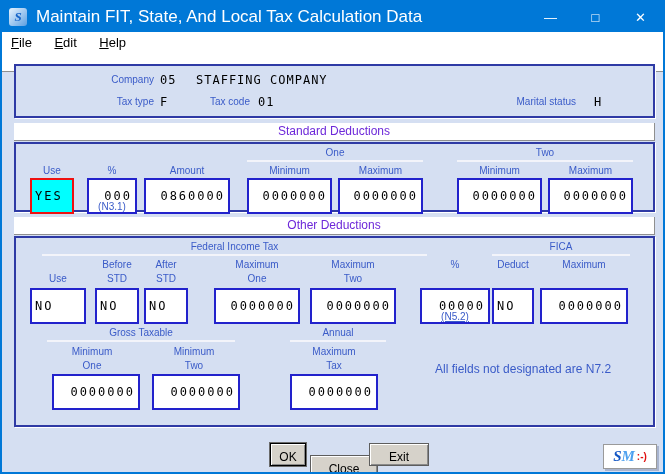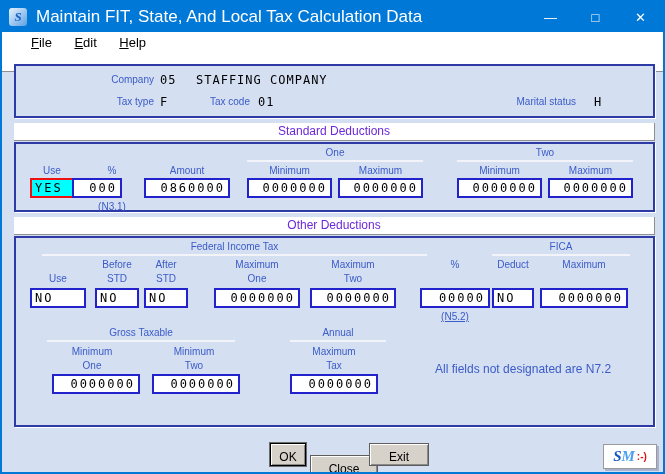--- a/index.html
+++ b/index.html
@@ -15,37 +15,37 @@
     background:#0078d7; display:flex; align-items:center; }
   .title-icon { width:18px; height:18px; margin-left:7px; border-radius:3px;
     background:linear-gradient(135deg,#e8f3fd 0%,#9cc6ef 55%,#5d9fe0 100%);
     color:#1563c8; font:italic bold 13px/18px "Liberation Serif",serif;
     text-align:center; }
   .title-text { color:#ffffff; font-size:17px; margin-left:9px; flex:1; }
   .win-btn { width:45px; height:30px; color:#ffffff; font-size:13px;
     display:flex; align-items:center; justify-content:center; }
   
   .menubar { position:absolute; left:0; top:30px; width:100%; height:40px;
-    background:#ffffff; border-bottom:1px solid #8f8f8f; padding-left:20px; }
+    background:#ffffff; border-bottom:1px solid #8f8f8f; padding-left:0; }
   .menu-item { display:inline-block; padding:3px 9px 0 9px; font-size:13px; color:#000; }
   .menu-item::first-letter { text-decoration:underline; }
   
   .panel { position:absolute; background:#d5dff2; border:2px solid #2e3aa5;
     box-shadow:1px 1px 0 #ffffff; }
   .strip { position:absolute; background:#ffffff; border-right:1px solid #8f8f8f;
     border-bottom:1px solid #8f8f8f; color:#6d28d9; font-size:12px;
     text-align:center; line-height:17px; }
   .lbl { position:absolute; font-size:10px; color:#3a5bc8; line-height:13px; }
   .ctr { text-align:center; } .rgt { text-align:right; }
   .val { position:absolute; font:12px "DejaVu Sans Mono",monospace;
     letter-spacing:1px; color:#000; }
   .uline { position:absolute; height:2px; background:#f3f4fa; }
   input.fld { position:absolute; height:20px; background:#fff;
     border:2px solid #2222cc; font:12px "DejaVu Sans Mono",monospace;
-    letter-spacing:2px; color:#000; padding:0 3px; outline:none; }
+    letter-spacing:2px; color:#000; padding:16px 3px; outline:none; }
   input.num { text-align:right; }
   input.focus-fld { background:#00ffff; border-color:#ee1111; }
   .note { position:absolute; font-size:12px; color:#3a5bc8; }
   
   .btn { position:absolute; height:23px; background:#d6d2ca;
     border:1px solid #5d5d5d;
     box-shadow:inset 1px 1px 0 #ffffff, inset -1px -1px 0 #8a8a8a;
     font-size:12px; color:#000; text-align:center; padding-top:4px; }
   .btn.default { border:1px solid #000;
     box-shadow:inset 1px 1px 0 #ffffff, inset -1px -1px 0 #8a8a8a, 0 0 0 1px #6a6a6a; }
@@ -96,21 +96,21 @@
 
   <div class="lbl ctr" style="left:28px;top:162px;width:44px;">Use</div>
   <div class="lbl ctr" style="left:85px;top:162px;width:50px;">%</div>
   <div class="lbl ctr" style="left:142px;top:162px;width:86px;">Amount</div>
   <div class="lbl ctr" style="left:245px;top:162px;width:85px;">Minimum</div>
   <div class="lbl ctr" style="left:336px;top:162px;width:85px;">Maximum</div>
   <div class="lbl ctr" style="left:455px;top:162px;width:85px;">Minimum</div>
   <div class="lbl ctr" style="left:546px;top:162px;width:85px;">Maximum</div>
 
   <input class="fld focus-fld" readonly="" style="left: 28px; top: 176px; width: 44px;" value="YES">
-  <input class="fld num" readonly="" style="left: 70px; top: 176px; width: 50px;" value="000">
+  <input class="fld num" readonly="" style="left: 85px; top: 176px; width: 50px;" value="000">
   <input class="fld num" readonly="" style="left: 142px; top: 176px; width: 86px;" value="0860000">
   <input class="fld num" readonly="" style="left: 245px; top: 176px; width: 85px;" value="0000000">
   <input class="fld num" readonly="" style="left: 336px; top: 176px; width: 85px;" value="0000000">
   <input class="fld num" readonly="" style="left: 455px; top: 176px; width: 85px;" value="0000000">
   <input class="fld num" readonly="" style="left: 546px; top: 176px; width: 85px;" value="0000000">
   <div class="lbl ctr" style="left:85px;top:198px;width:50px;">(N3.1)</div>
 
   <div class="strip" style="left:12px;top:215px;width:641px;height:18px;">Other Deductions</div>
   <div class="panel" style="left:12px;top:234px;width:641px;height:191px;"></div>
 

